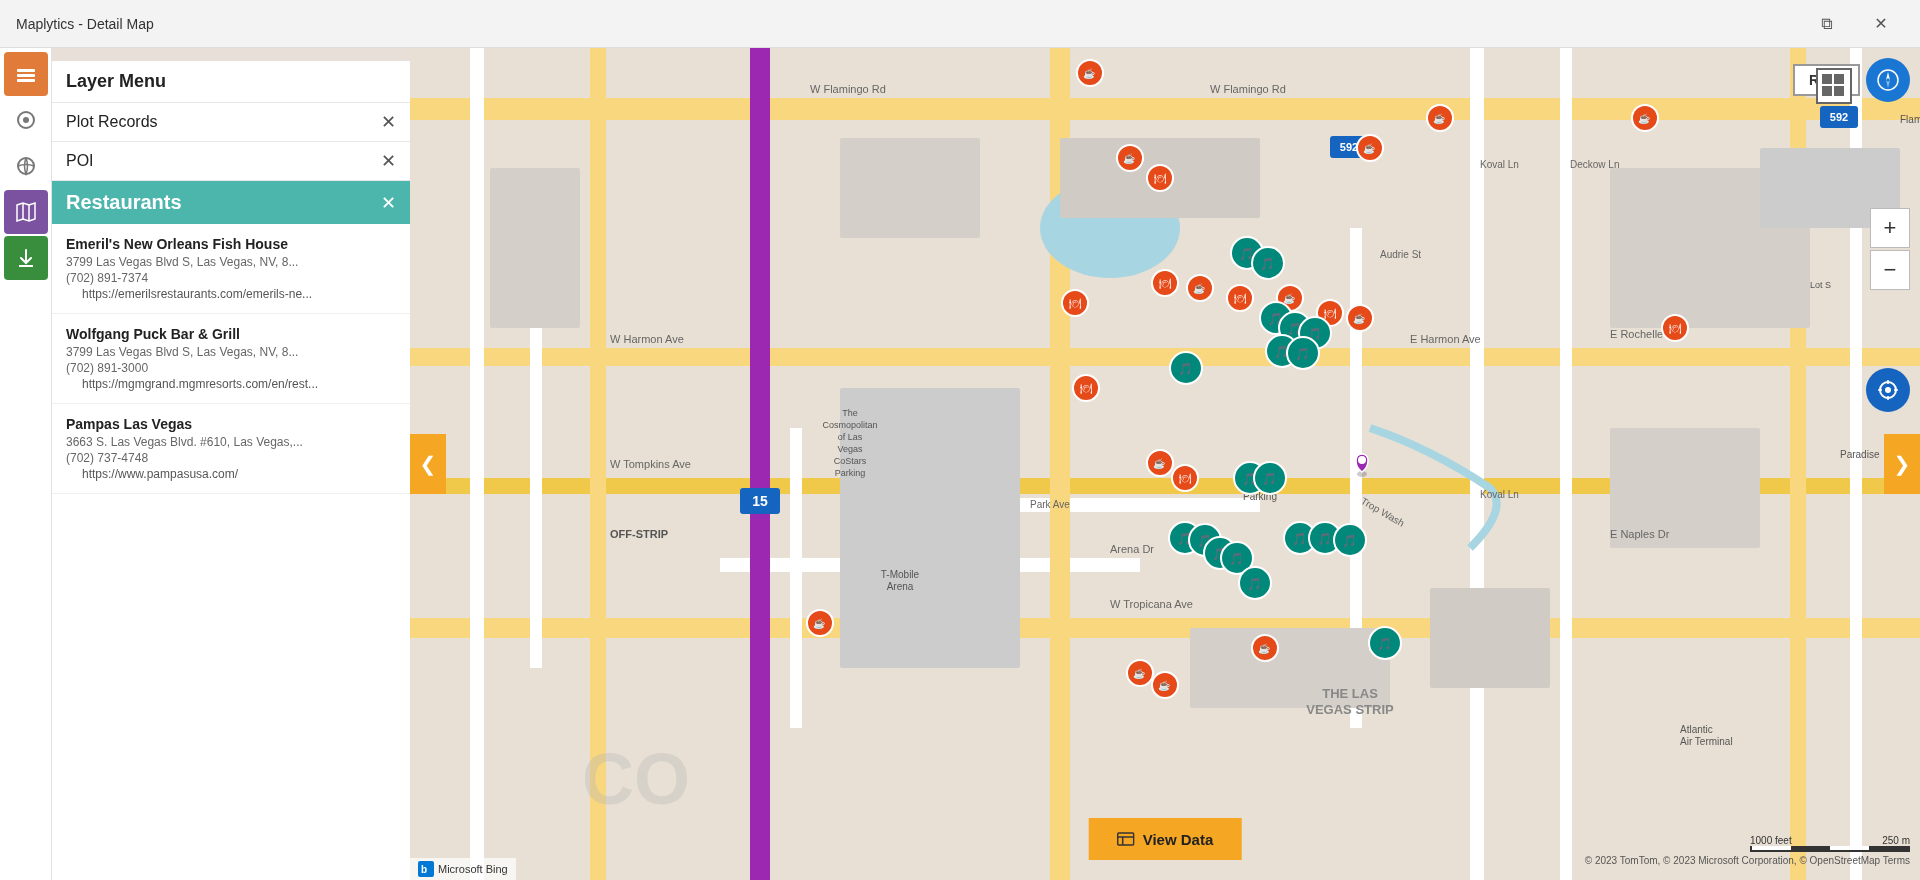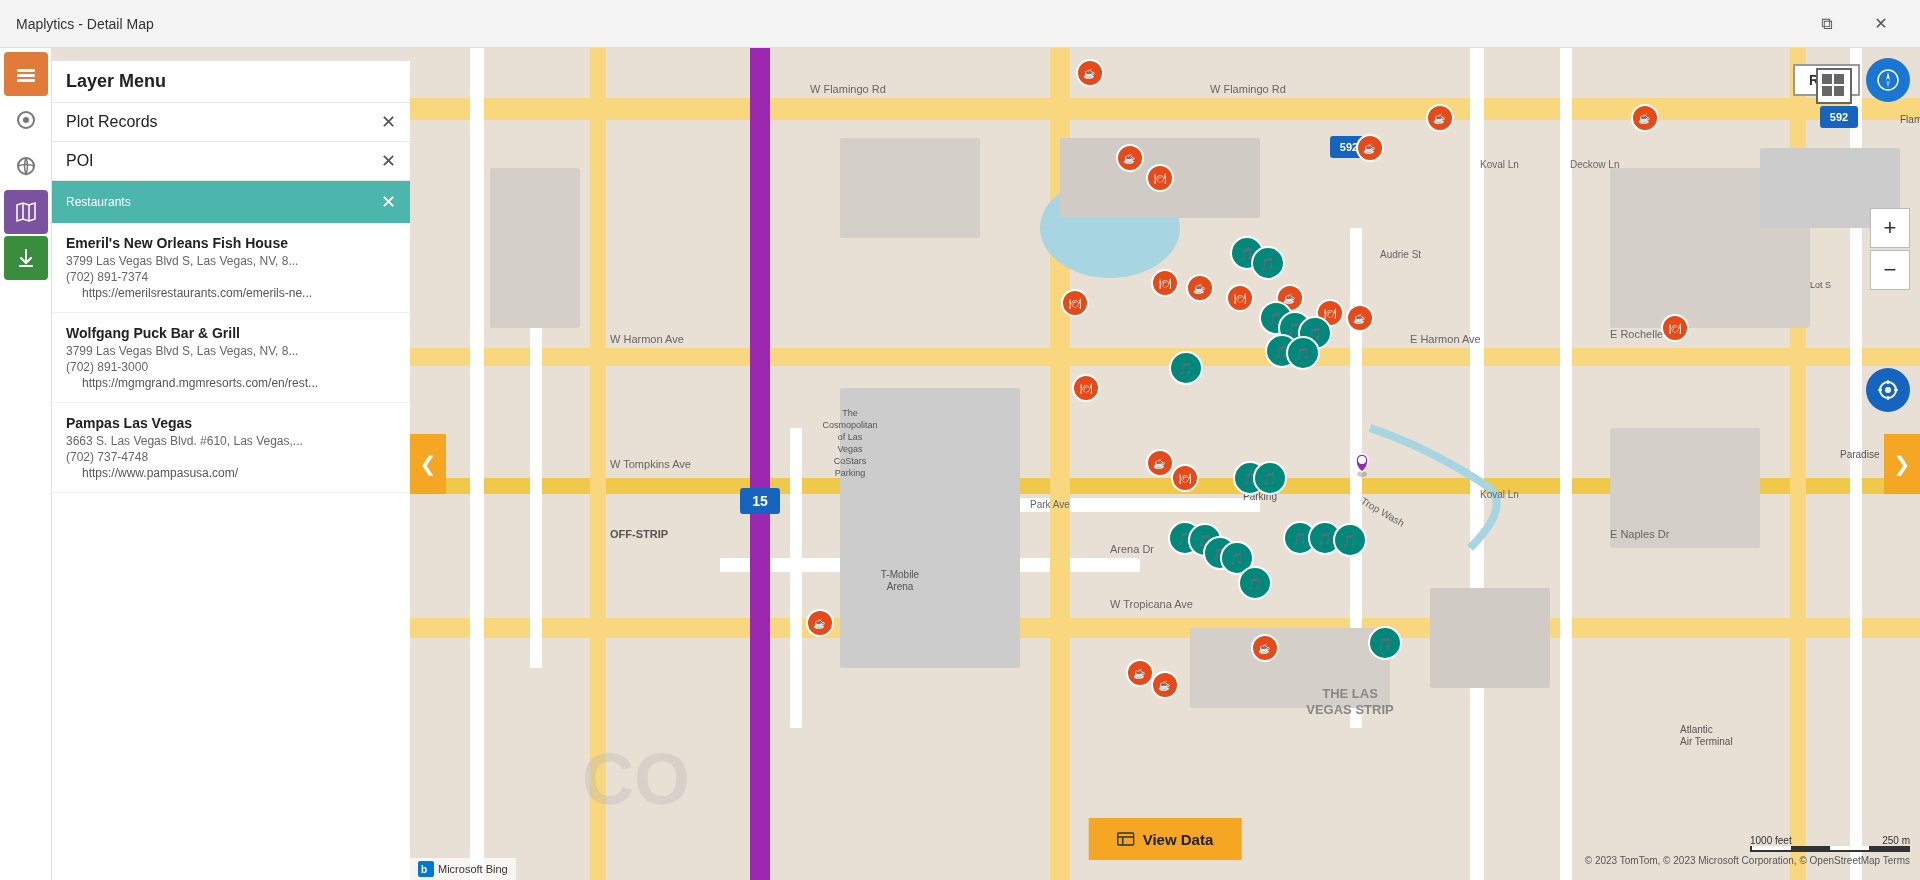--- a/index.html
+++ b/index.html
@@ -48,21 +48,21 @@
     .section-header {
       display: flex; align-items: center; justify-content: space-between;
       padding: 8px 14px; border-bottom: 1px solid #e8e8e8; background: #fff;
     }
     .section-title { font-size: 16px; font-weight: 500; color: #222; }
 
     .restaurants-header {
       display: flex; align-items: center; justify-content: space-between;
       padding: 10px 14px; background: #4db6ac; color: white;
     }
-    .restaurants-title { font-size: 12px; font-weight: 400; }
+    .restaurants-title { font-size: 20px; font-weight: 700; }
     .restaurants-close { background: none; border: none; cursor: pointer; font-size: 18px; color: white; }
 
     .restaurant-list { flex: 1; overflow-y: auto; }
     .restaurant-item { padding: 12px 14px; border-bottom: 1px solid #f0f0f0; }
     .restaurant-name { font-size: 14px; font-weight: 700; color: #222; margin-bottom: 3px; }
     .restaurant-detail { font-size: 12px; color: #666; margin-bottom: 2px; }
     .restaurant-link { font-size: 12px; color: #555; padding-left: 16px; }
 
     
     .map-area {

